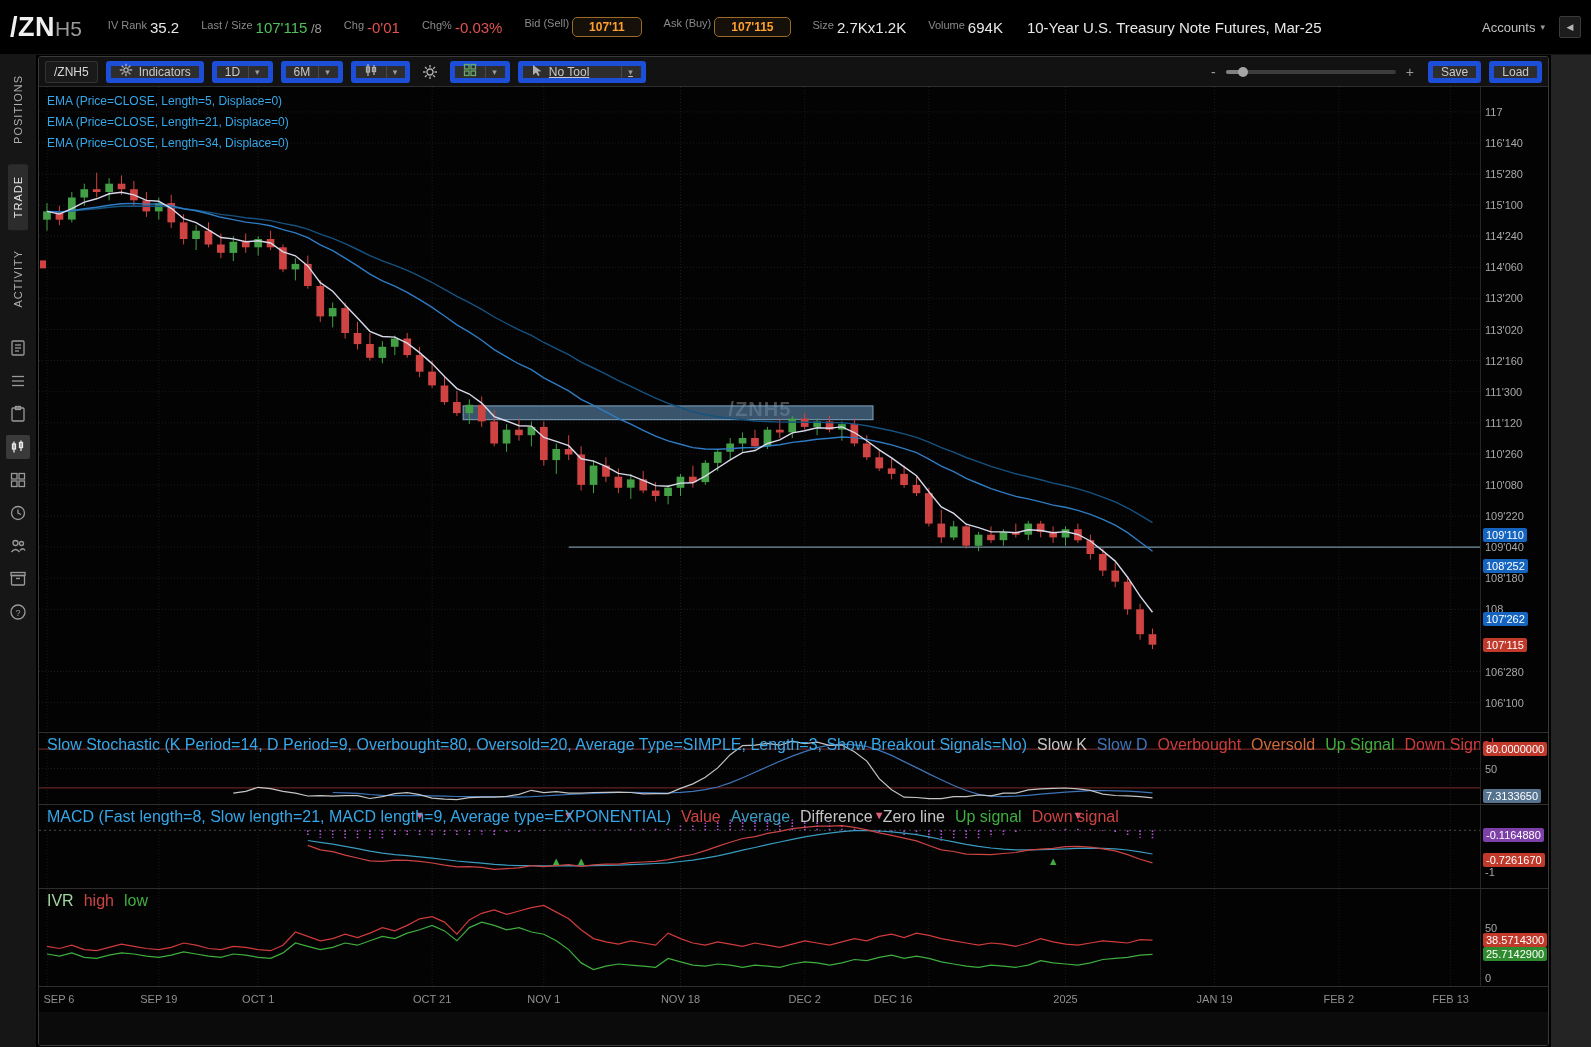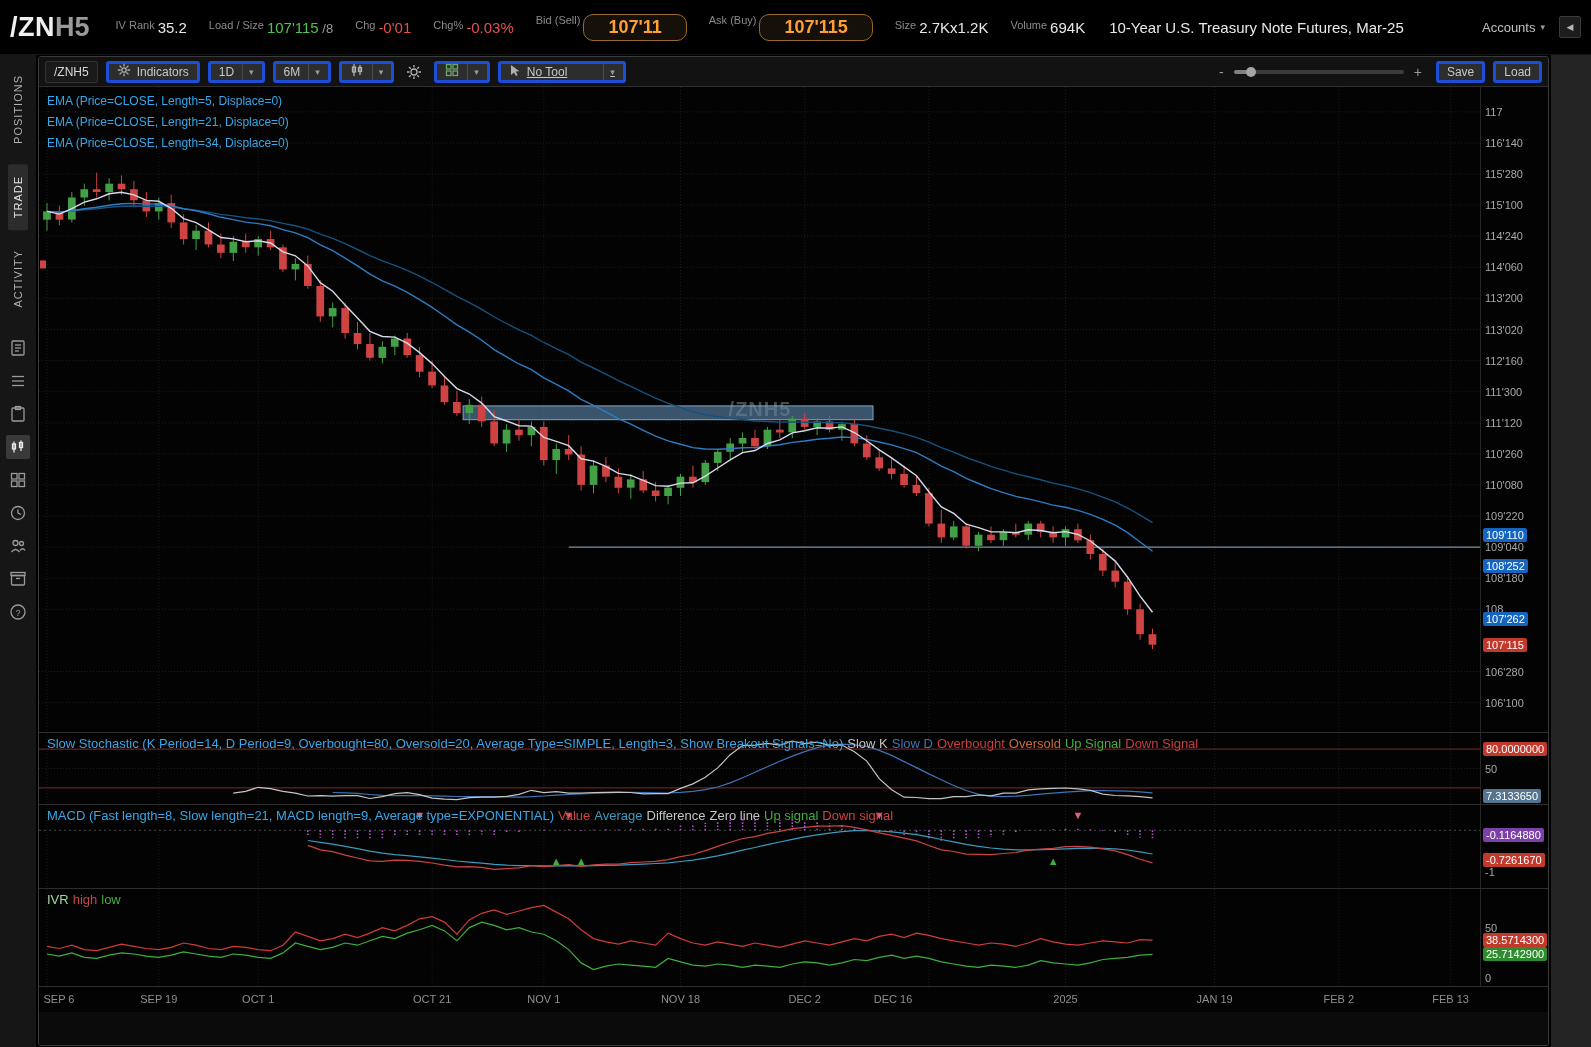--- a/index.html
+++ b/index.html
@@ -3,28 +3,28 @@
 <meta charset="utf-8">
 <style>
   html,body{margin:0;padding:0;background:#000;}
   *{box-sizing:border-box;}
   .window{width:1591px;height:1047px;background:#000;font-family:"Liberation Sans",sans-serif;position:relative;overflow:hidden;}
 
   
   .header{height:55px;display:flex;align-items:center;background:#000;padding:0 10px;gap:22px;border-bottom:1px solid #151515;}
   .sym-block{display:flex;align-items:baseline;margin-right:4px;}
   .sym-main{color:#f0f0f0;font-size:27px;font-weight:bold;letter-spacing:0.5px;}
-  .sym-suffix{color:#9a9a9a;font-size:27px;font-weight:bold;}
+  .sym-suffix{color:#9a9a9a;font-size:21px;font-weight:normal;}
   .qfield{display:flex;flex-direction:row;align-items:flex-start;gap:3px;}
   .qlabel{font-size:11px;color:#8a8a8a;white-space:nowrap;}
   .qvalue{font-size:15px;white-space:nowrap;}
   .qvalue.plain{color:#e8e8e8;}
   .qvalue.green{color:#4fc05a;}
   .qvalue.red{color:#e05252;}
-  .qvalue.orange-box{border:1px solid #9a6a26;background:#15100a;color:#ffa030;font-weight:bold;padding:2px 24px;border-radius:10px;font-size:18px;}
+  .qvalue.orange-box{border:1px solid #9a6a26;background:#15100a;color:#ffa030;font-weight:bold;padding:2px 16px;border-radius:5px;font-size:12px;}
   .qsuffix{color:#9a9a9a;font-weight:normal;font-size:13px;}
   .inst-title{color:#e8e8e8;font-size:15px;margin-left:2px;white-space:nowrap;}
   .hdr-right{margin-left:auto;display:flex;align-items:center;gap:14px;}
   .accounts{color:#c0c0c0;font-size:13px;display:flex;align-items:center;gap:5px;cursor:pointer;}
   .accounts .chev-sm{font-size:9px;color:#9a9a9a;}
   .collapse-btn{width:22px;height:22px;background:#1c1c1c;border:1px solid #3a3a3a;color:#b5b5b5;font-size:9px;display:flex;align-items:center;justify-content:center;border-radius:2px;cursor:pointer;}
 
   
   .body-row{display:flex;height:992px;}
   .sidebar{width:36px;background:#161616;display:flex;flex-direction:column;align-items:center;flex-shrink:0;}
@@ -35,21 +35,21 @@
   .side-icon.active{background:#3a3a3a;}
   .side-icon svg{stroke:#9a9a9a;fill:none;stroke-width:1.3;}
   .side-icon.active svg{stroke:#e8e8e8;}
 
   .chart-panel{flex:1;border:1px solid #3a3a3a;border-radius:3px;margin:1px 2px;background:#030303;display:flex;flex-direction:column;overflow:hidden;}
   .right-strip{width:40px;background:#242424;flex-shrink:0;}
 
   
   .toolbar{height:30px;display:flex;align-items:center;gap:8px;padding:0 6px;background:#121212;border-bottom:1px solid #2e2e2e;flex-shrink:0;}
   .tb-symbol{color:#d8d8d8;font-size:12px;padding:0 8px;height:22px;display:flex;align-items:center;background:#1a1a1a;border:1px solid #333;border-radius:2px;min-width:52px;}
-  .tb-btn,.tb-dd{height:22px;background:#2d2d2d;border:3px solid #1d4ed8;border-radius:3px;color:#c8c8c8;font-size:12px;display:flex;align-items:center;padding:0 8px;gap:6px;cursor:pointer;white-space:nowrap;}
+  .tb-btn,.tb-dd{height:22px;background:#2d2d2d;border:5px solid #1d4ed8;border-radius:3px;color:#c8c8c8;font-size:12px;display:flex;align-items:center;padding:0 8px;gap:6px;cursor:pointer;white-space:nowrap;}
   .tb-icon{height:22px;width:24px;background:transparent;border:none;display:flex;align-items:center;justify-content:center;cursor:pointer;padding:0;}
   .chev{font-size:9px;color:#9a9a9a;border-left:1px solid #4a4a4a;padding-left:6px;margin-left:2px;align-self:stretch;display:flex;align-items:center;}
   .tb-dd.tool{min-width:128px;text-decoration:underline;}
   .toolbar svg{stroke:#b0b0b0;fill:none;stroke-width:1.3;}
   .zoom{display:flex;align-items:center;gap:10px;margin-left:auto;color:#9a9a9a;font-size:14px;}
   .zoom-track{width:170px;height:4px;background:#3c3c3c;border-radius:2px;position:relative;cursor:pointer;}
   .zoom-fill{position:absolute;left:0;top:0;width:16px;height:4px;background:#808080;border-radius:2px;}
   .zoom-handle{position:absolute;left:12px;top:-3px;width:10px;height:10px;border-radius:50%;background:#a5a5a5;}
   .tb-save{margin-left:6px;}
 
@@ -60,21 +60,21 @@
   #pane-stoch{height:72px;border-top:1px solid #2e2e2e;}
   #pane-macd{height:84px;border-top:1px solid #2e2e2e;}
   #pane-ivr{height:98px;border-top:1px solid #2e2e2e;}
   .time-axis{height:26px;border-top:1px solid #2e2e2e;position:relative;flex-shrink:0;}
   .bottom-fill{flex:1;background:#0b0b0b;}
   .axis-col{position:absolute;right:0;top:0;bottom:0;width:68px;border-left:1px solid #262626;}
   .axl{position:absolute;left:4px;transform:translateY(-50%);font-size:11px;color:#a8a8a8;white-space:nowrap;}
   .axb{position:absolute;left:2px;transform:translateY(-50%);font-size:11px;color:#fff;padding:1px 3px;border-radius:2px;white-space:nowrap;}
   .ema-labels{position:absolute;top:4px;left:8px;pointer-events:none;}
   .ema-labels div{font-size:12px;color:#35a7e8;line-height:21px;}
-  .pane-legend{position:absolute;top:3px;left:8px;font-size:13px;display:flex;gap:4px;pointer-events:none;white-space:nowrap;}
+  .pane-legend{position:absolute;top:3px;left:8px;font-size:16px;display:flex;gap:10px;pointer-events:none;white-space:nowrap;}
   .pane-legend .lg-title{color:#35a7e8;}
   .tick{position:absolute;top:6px;font-size:11px;color:#909090;transform:translateX(-50%);white-space:nowrap;}
   .grid{stroke:#1b1b1b;stroke-width:1;stroke-dasharray:1 2;}
   .watermark{fill:#4a4a4a;font-size:20px;font-weight:bold;letter-spacing:1px;text-anchor:middle;}
 </style>
 </head>
 <body>
 
 <div class="window">
 
@@ -82,21 +82,21 @@
     <div class="sym-block">
       <span class="sym-main">/ZN</span>
       <span class="sym-suffix">H5</span>
     </div>
     <div id="quote-fields" style="display:flex;align-items:center;gap:22px;">
         <div class="qfield">
           <div class="qlabel">IV Rank</div>
           <div class="qvalue plain">35.2</div>
         </div>
         <div class="qfield">
-          <div class="qlabel">Load / Size</div>
+          <div class="qlabel">Last / Size</div>
           <div class="qvalue green">107'115<span class="qsuffix"> /8</span></div>
         </div>
         <div class="qfield">
           <div class="qlabel">Chg</div>
           <div class="qvalue red">-0'01</div>
         </div>
         <div class="qfield">
           <div class="qlabel">Chg%</div>
           <div class="qvalue red">-0.03%</div>
         </div>

